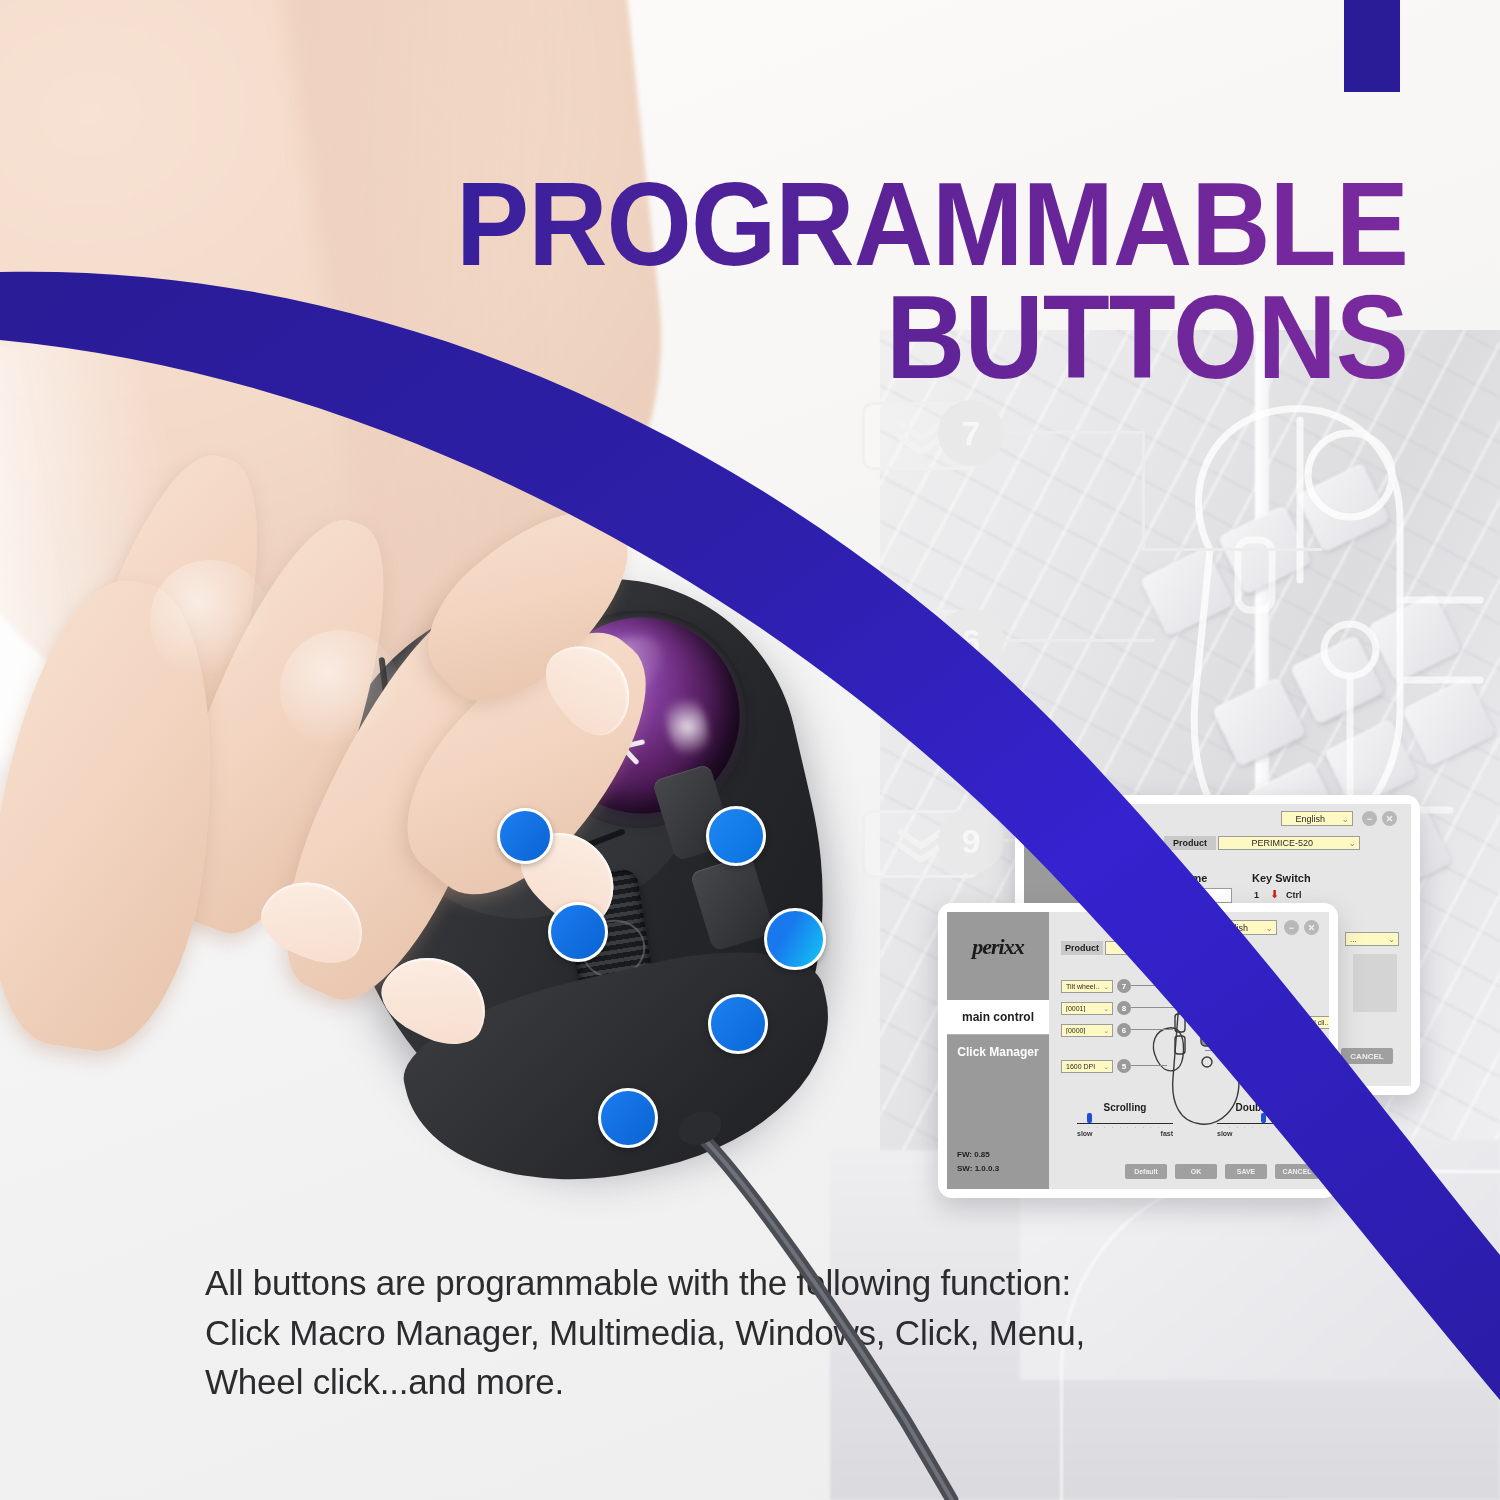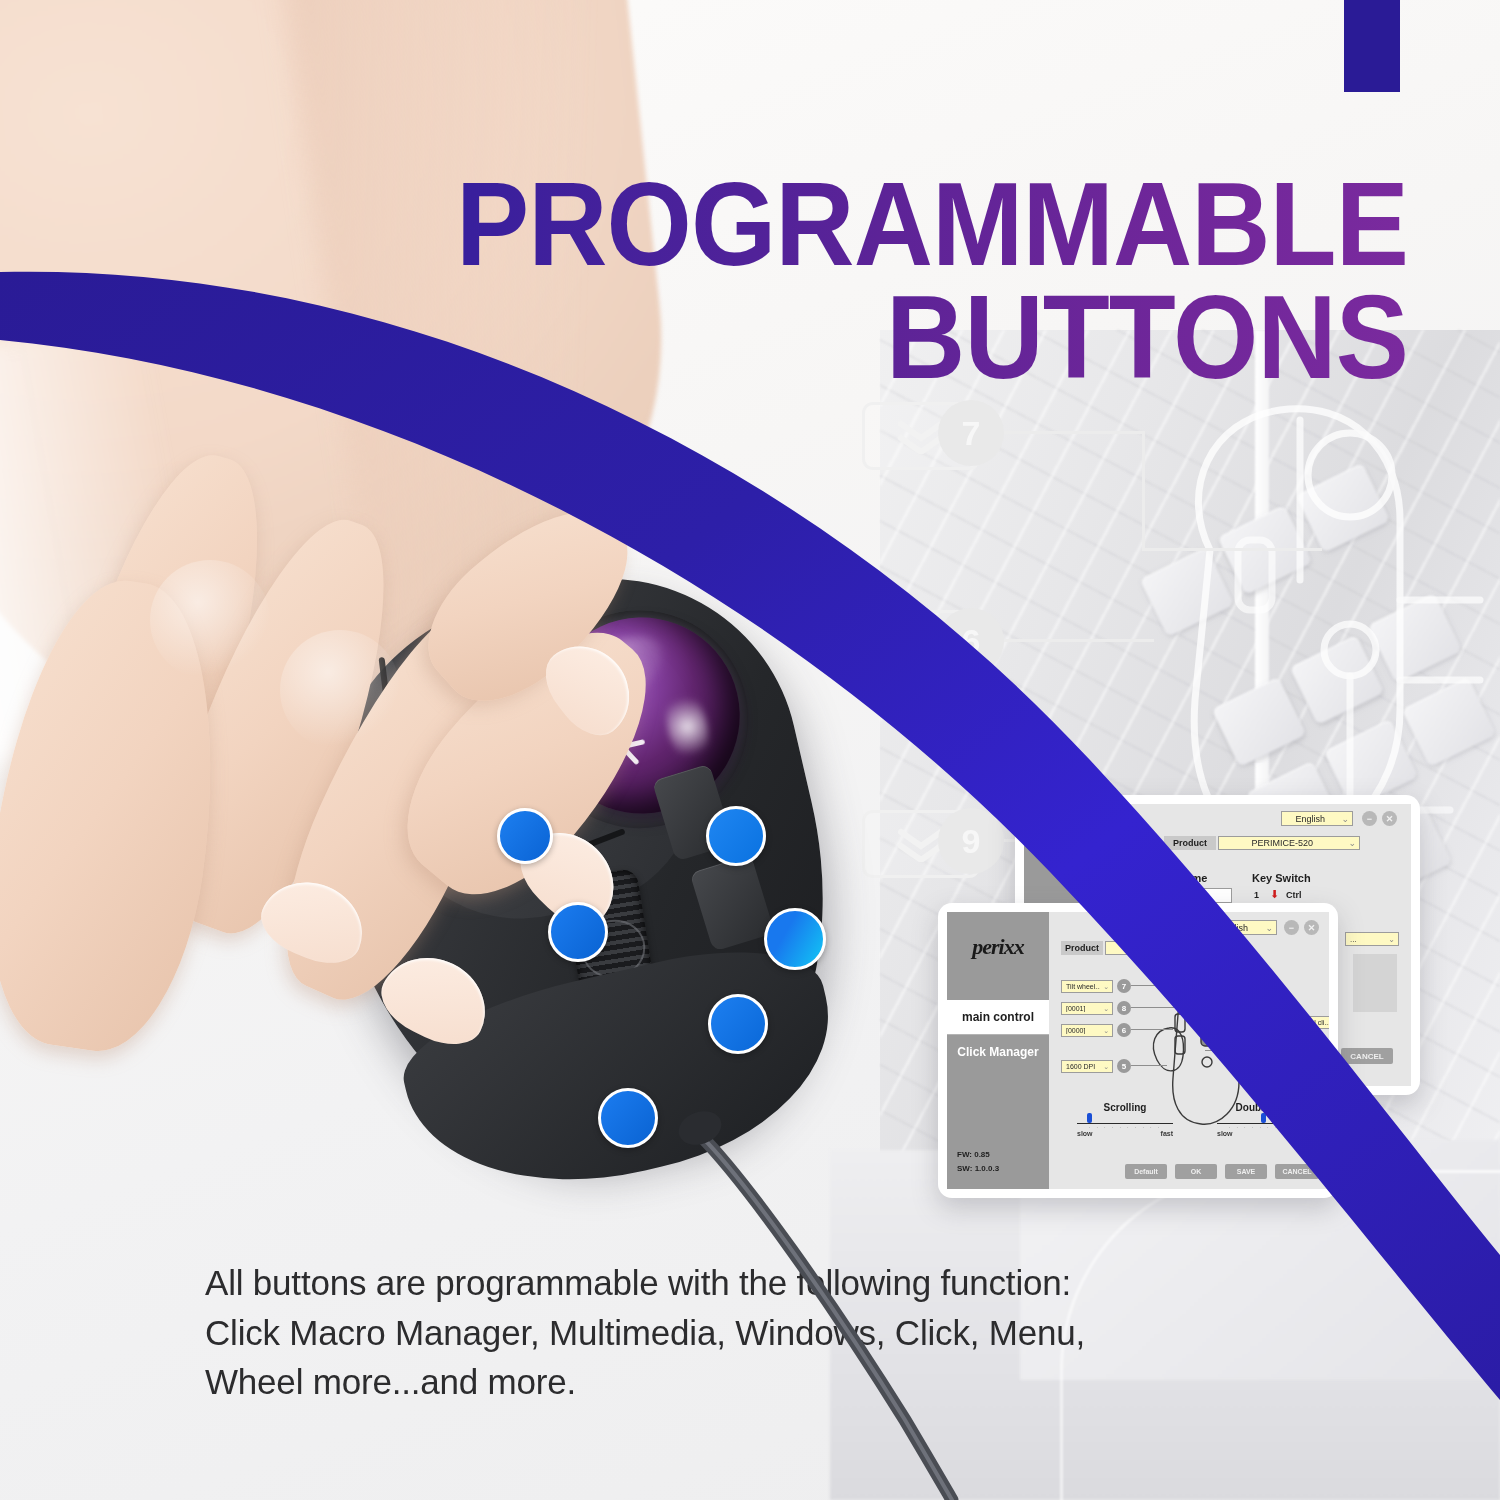--- a/index.html
+++ b/index.html
@@ -318,21 +318,21 @@
   </svg>
 
   <div class="title">
     <span>PROGRAMMABLE</span>
     <span class="l2">BUTTONS</span>
   </div>
 
   <div class="body-copy">
     <span>All buttons are programmable with the following function:</span>
     <span>Click Macro Manager, Multimedia, Windows, Click, Menu,</span>
-    <span>Wheel more...and more.</span>
+    <span>Wheel click...and more.</span>
   </div>
 
   <div class="dlg-shell blur-soft" style="left:1015px;top:795px;width:405px;height:300px;z-index:4;">
     <div class="dlg-inner">
       <div class="dlg-side" style="width:88px;">
         <div class="brand" style="margin-top:26px;font-size:21px;">perixx</div>
         <div class="tab active" style="height:36px;font-size:12px;margin-top:50px;">
           <span>main control</span>
         </div>
       </div>

